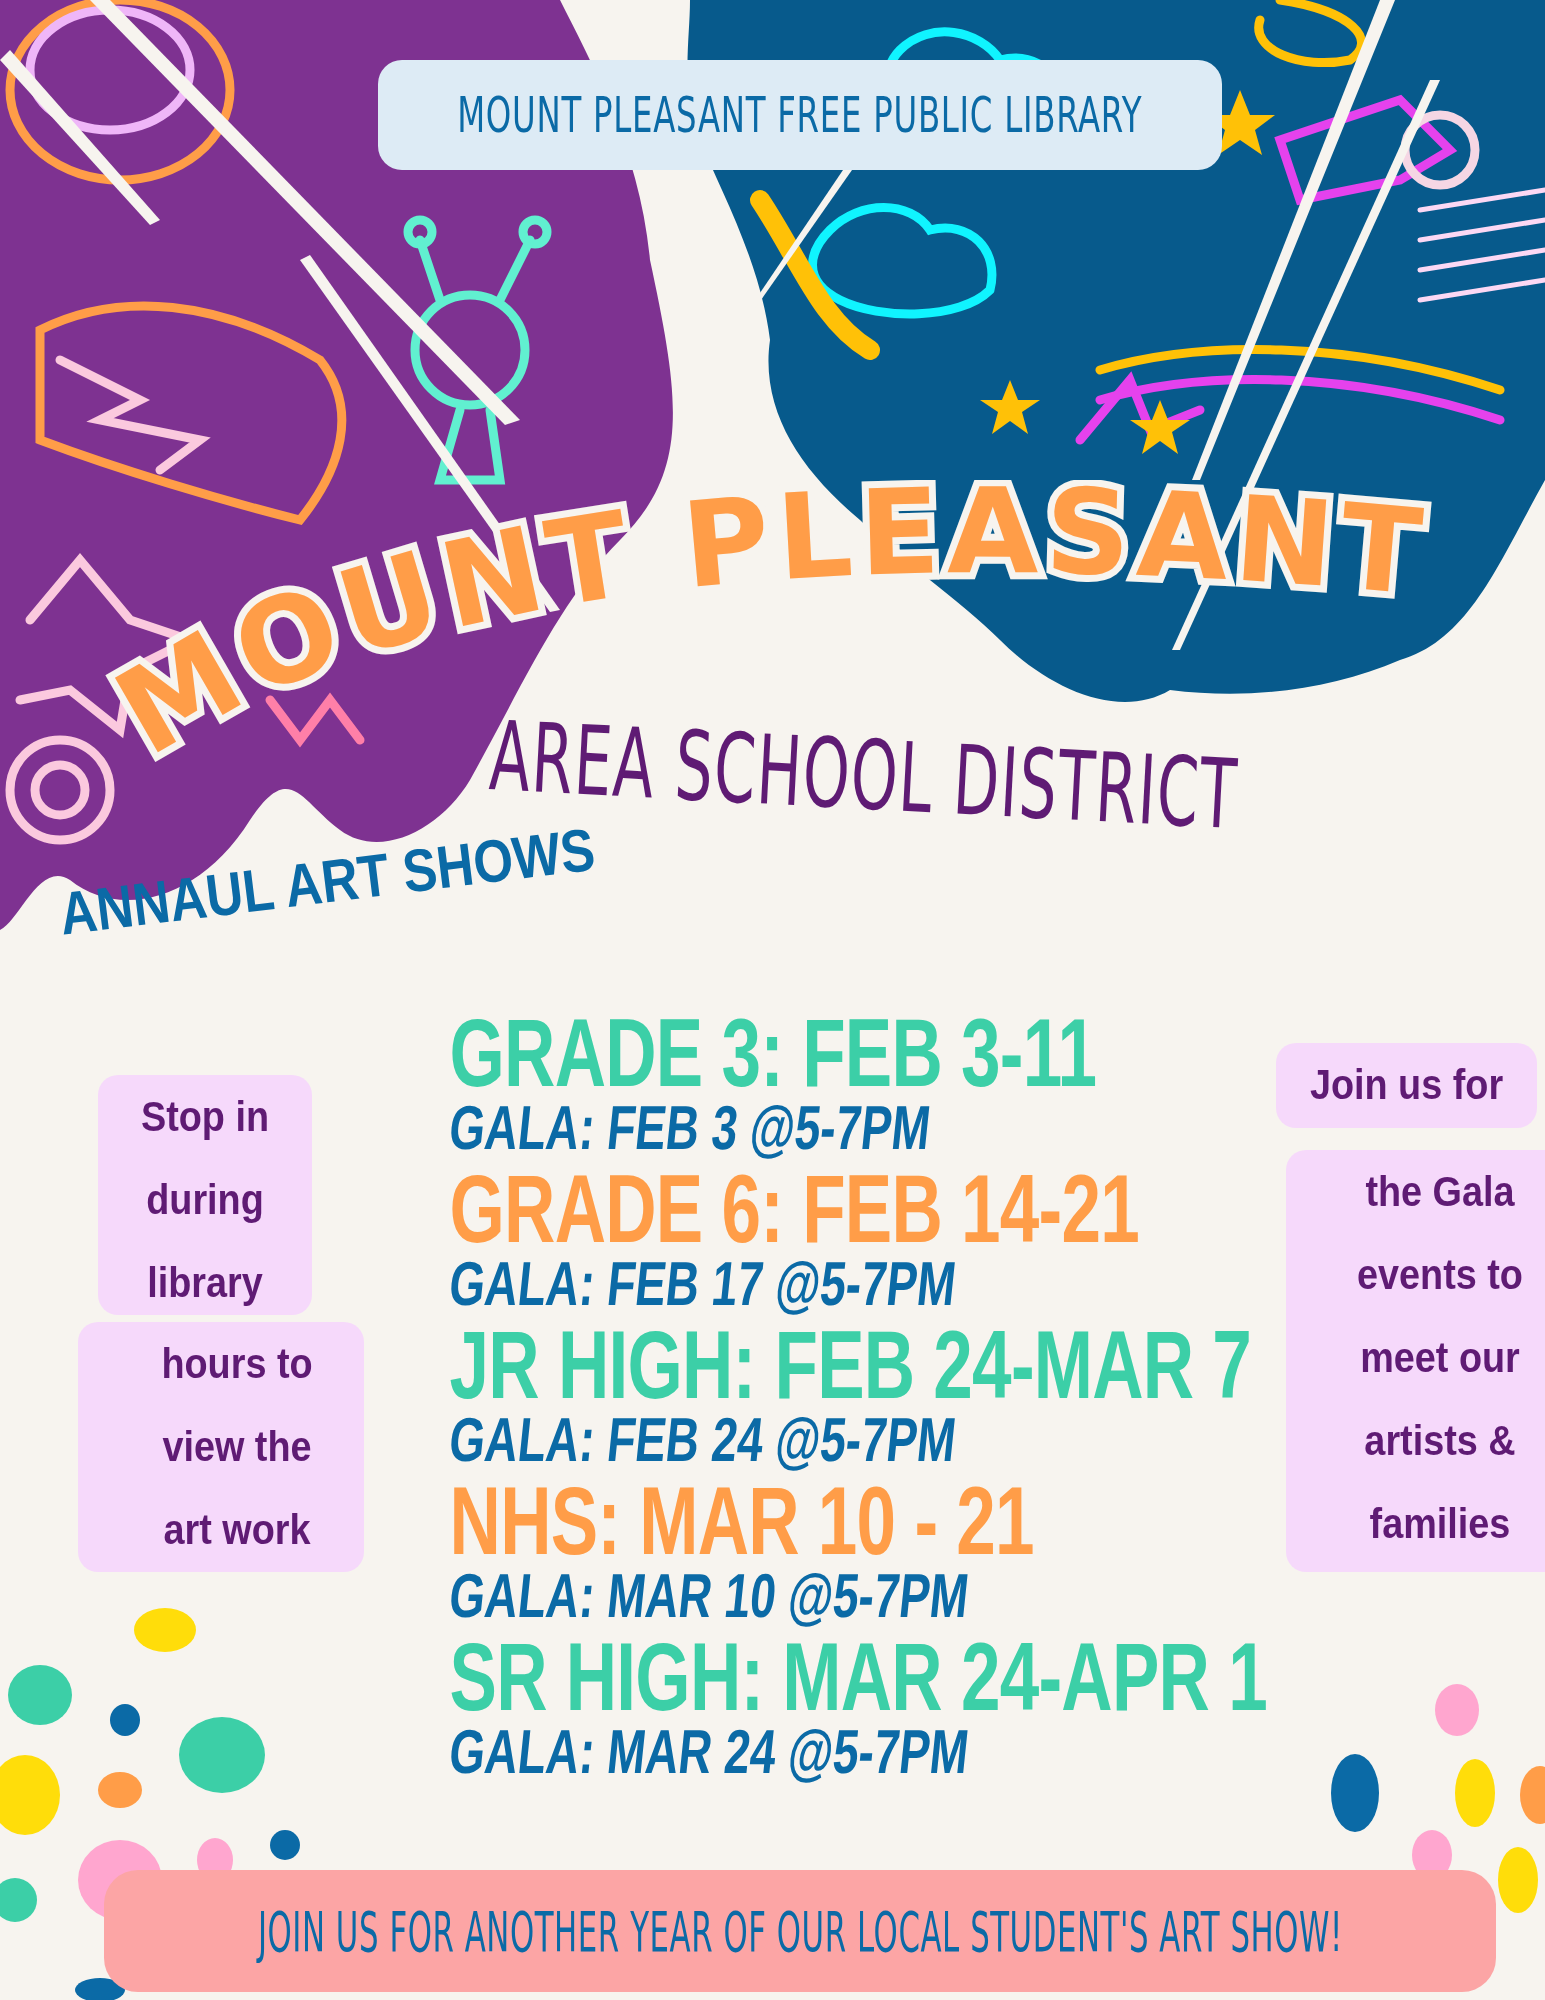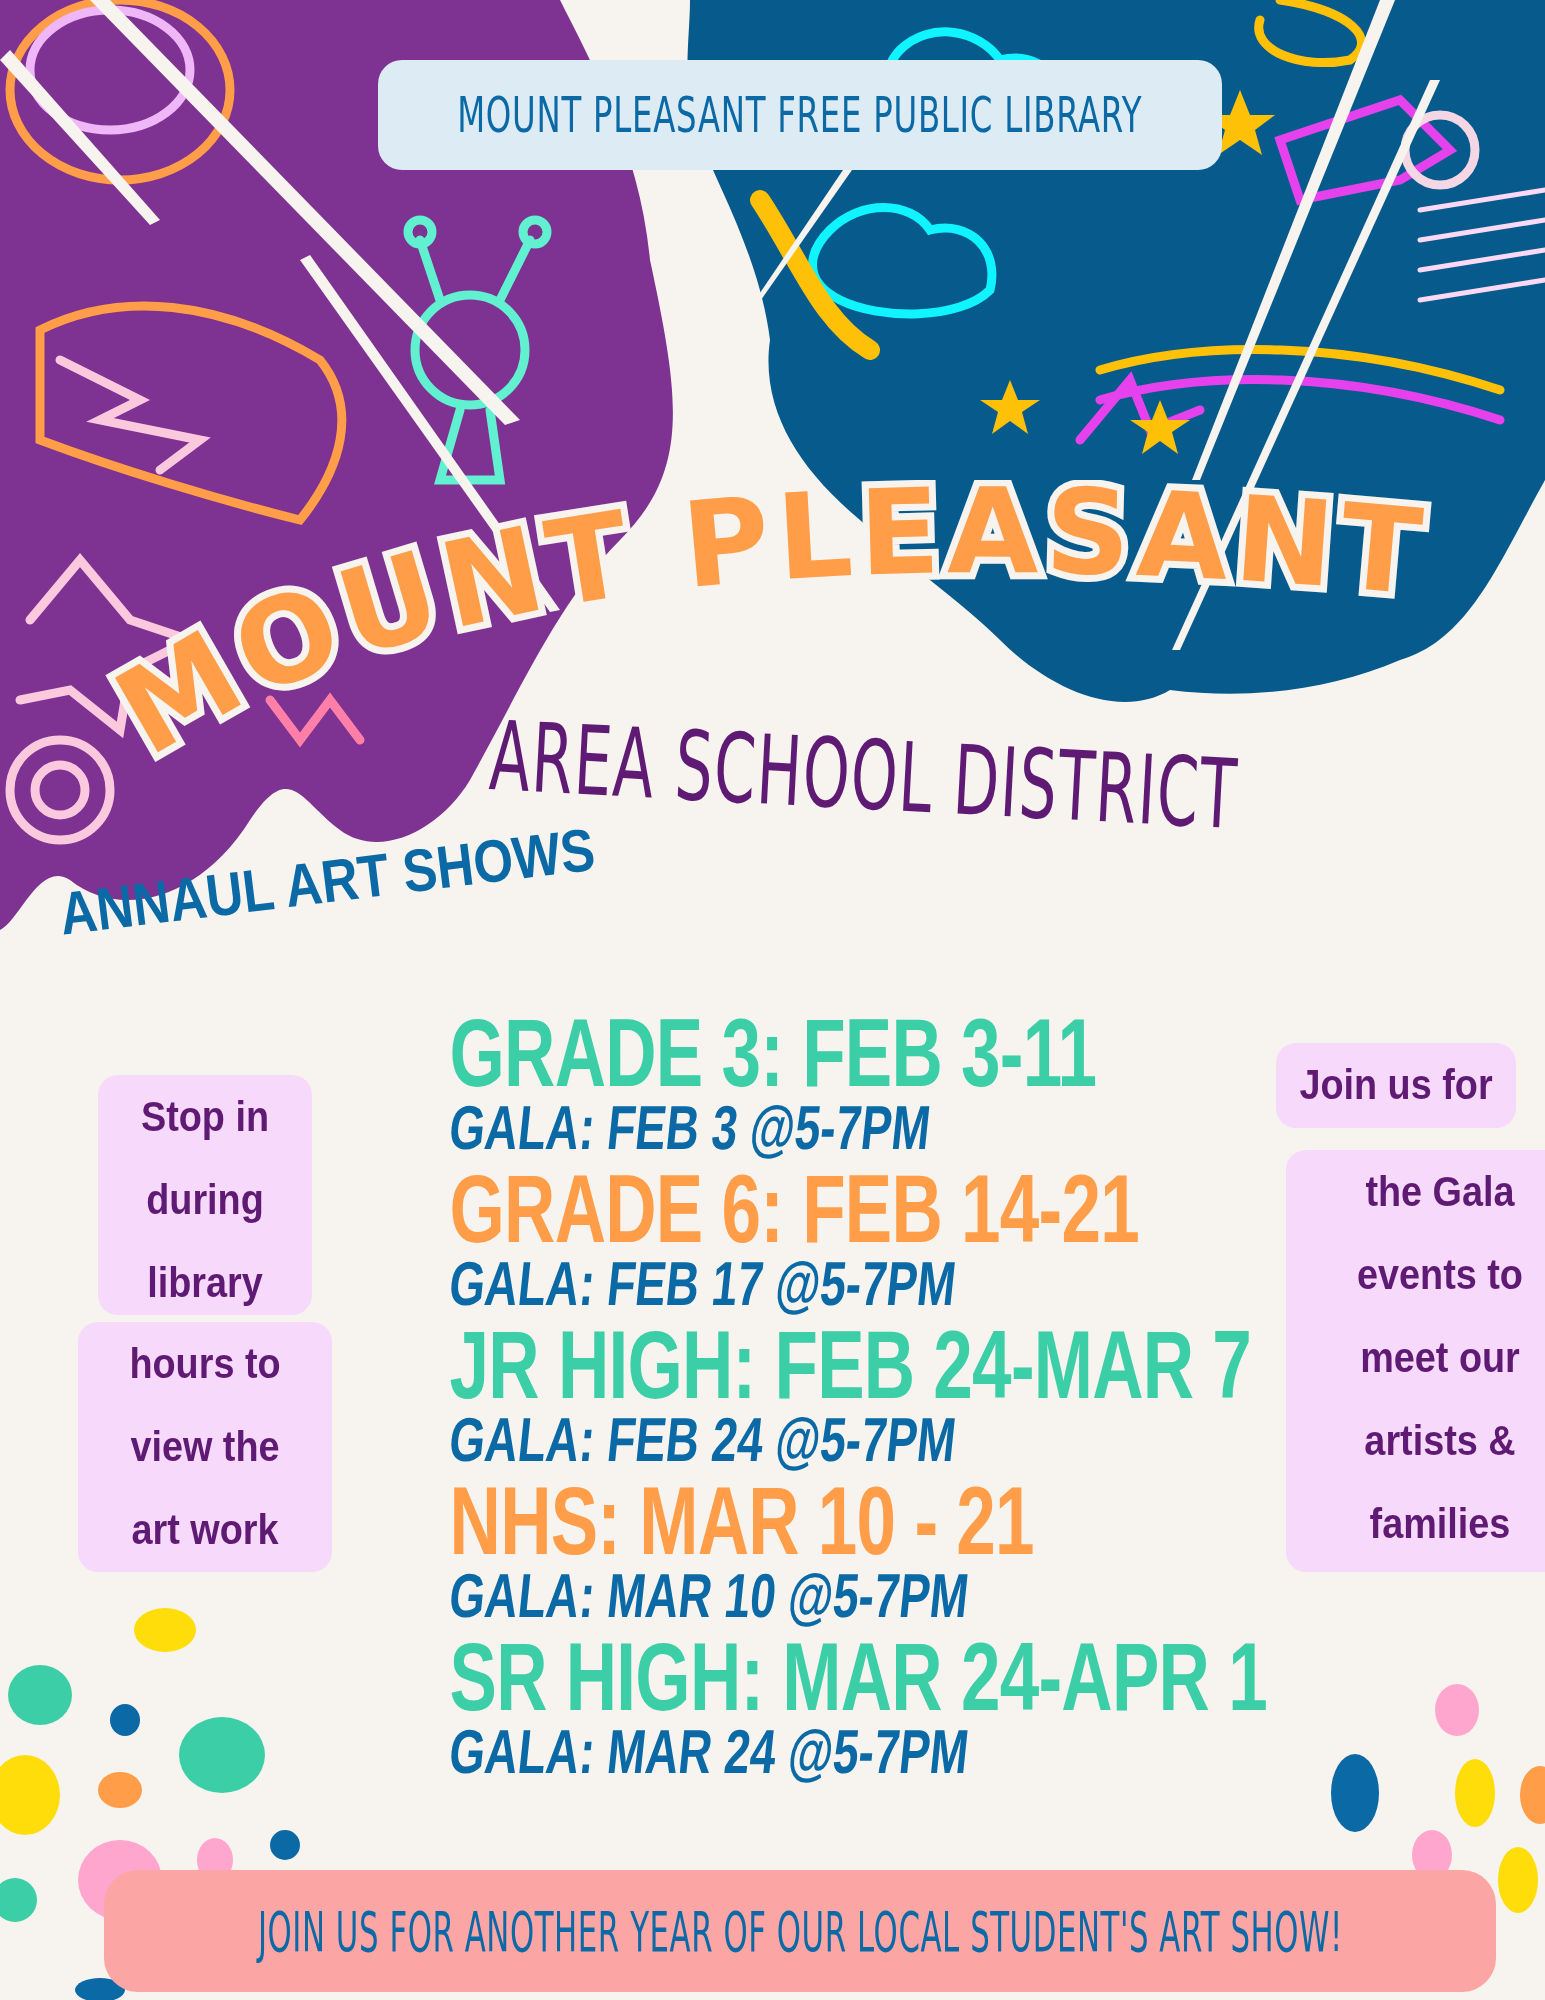--- a/index.html
+++ b/index.html
@@ -18,22 +18,22 @@
             transform: rotate(-7deg) scaleX(0.85); transform-origin: left center; white-space: nowrap; }
   .schedule { left: 330px; top: 1005px; width: 920px; }
   .show-line { font-weight: bold; line-height: 1; white-space: nowrap; display: block; margin: 0 auto; }
   .show-line.big { font-size: 96px; transform: scaleX(0.74); letter-spacing: -1px; }
   .show-line.gala { font-size: 62px; color: #0b6aa6; transform: scaleX(0.74) skewX(-8deg); margin-top: -4px; margin-bottom: 2px; }
   .c-green { color: #3ccfa7; }
   .c-orange { color: #ff9d48; }
   .side-box { background: #f6d9fb; color: #5f1b74; font-weight: bold; font-size: 42px; text-align: center;
               line-height: 83px; margin-left: 24px; }
   .left-top { left: 74px; top: 1075px; width: 214px; height: 240px; border-radius: 20px; }
-  .left-bot { left: 54px; top: 1322px; width: 254px; height: 250px; border-radius: 20px; }
-  .right-top { left: 1252px; top: 1043px; width: 240px; height: 85px; border-radius: 20px; text-align: center; }
+  .left-bot { left: 54px; top: 1322px; width: 254px; height: 250px; border-radius: 20px; padding-left: 32px; }
+  .right-top { left: 1252px; top: 1043px; width: 261px; height: 85px; border-radius: 20px; text-align: center; }
   .right-bot { left: 1262px; top: 1150px; width: 256px; height: 422px; border-radius: 20px; padding-left: 26px; }
   .side-box span { display: block; transform: scaleX(0.9); }
   .bottom-banner { left: 104px; top: 1870px; width: 1392px; height: 122px; background: #fca5a5; border-radius: 34px;
                    display: flex; align-items: center; justify-content: center; }
   .bottom-banner span { color: #0b6aa6; font-size: 56px; font-family: "DejaVu Sans", sans-serif;
                         transform: scaleX(0.55); white-space: nowrap; display: inline-block; letter-spacing: 1px; }
 </style>
 </head>
 <body>
 

